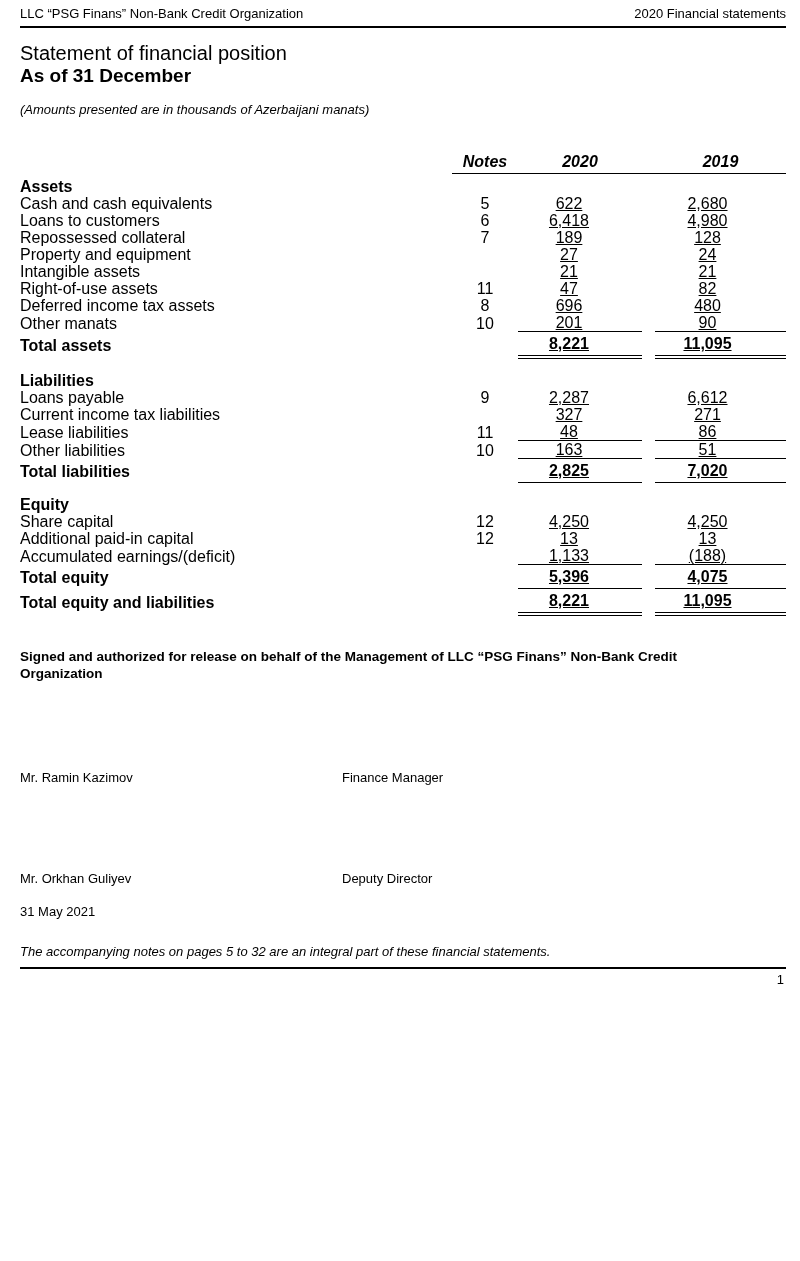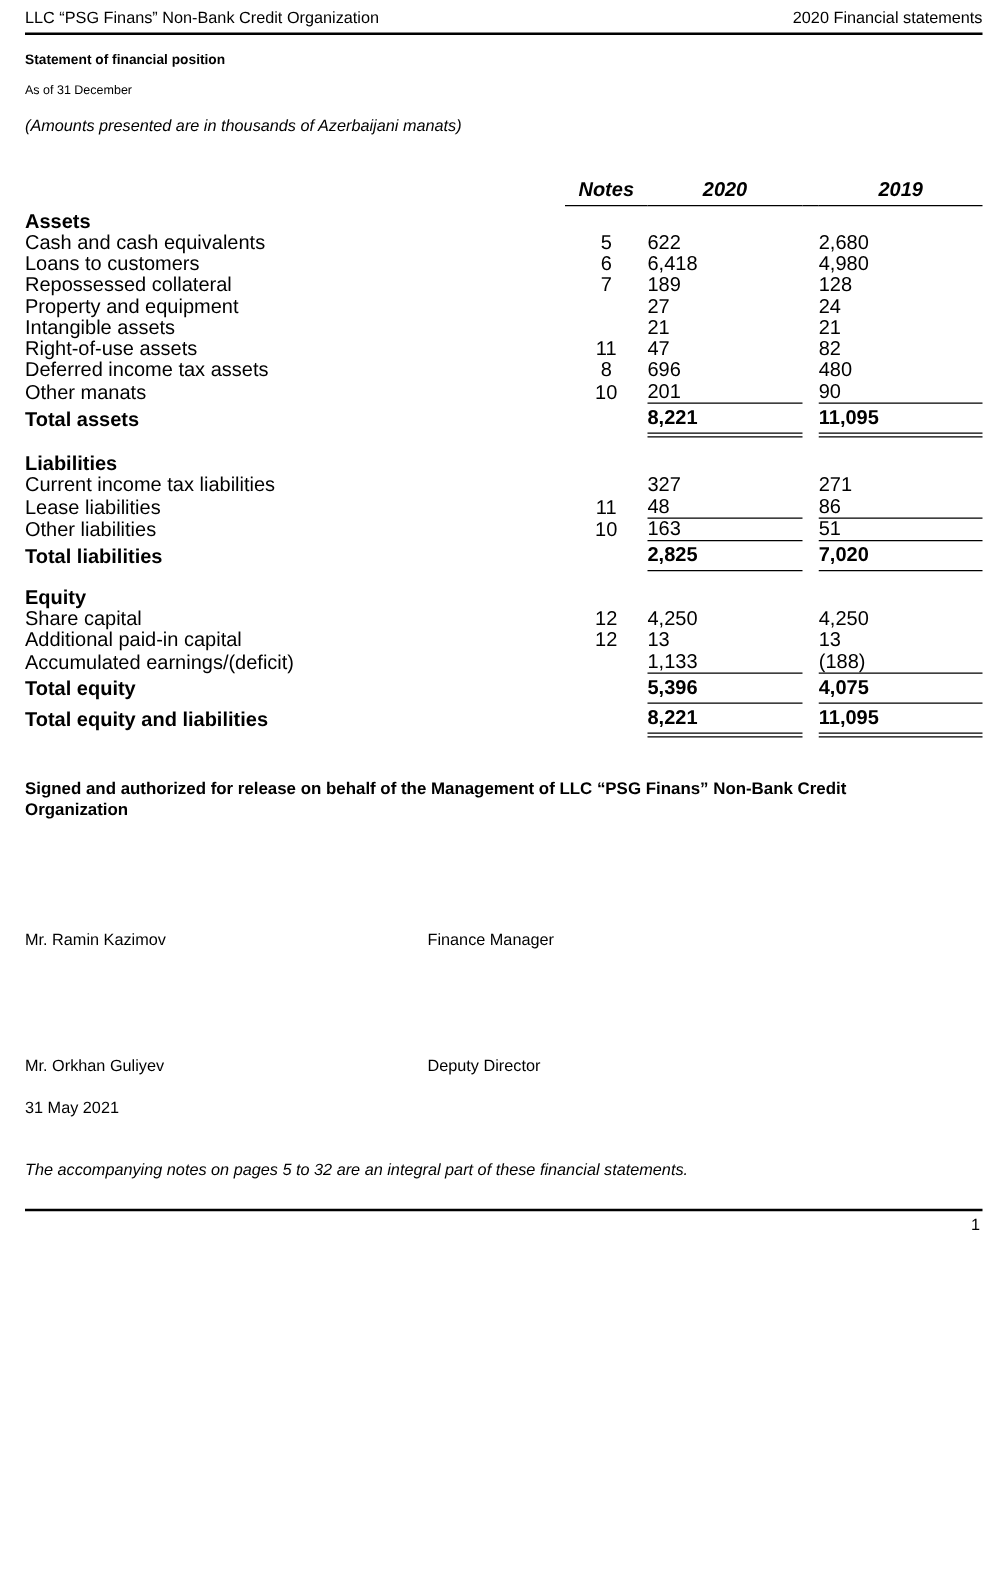--- a/index.html
+++ b/index.html
@@ -13,57 +13,57 @@
     width: 800px; height: 993px;
     padding: 6px 14px 6px 20px;
     display: flex; flex-direction: column;
   }
   
   .hdr-bar {
     display: flex; justify-content: space-between; align-items: flex-end;
     font-size: 13px; padding-bottom: 5px; border-bottom: 2px solid #000;
     width: 766px;
   }
-  h1.title { font-size: 11px; font-weight: bold; margin-top: 14px; }
-  h2.subtitle { font-size: 10px; font-weight: normal; margin-top: 13px; }
+  h1.title { font-size: 20px; font-weight: normal; margin-top: 14px; }
+  h2.subtitle { font-size: 19px; font-weight: bold; }
   .amounts { font-size: 13px; font-style: italic; margin-top: 15px; }
 
   
   table.fs {
     border-collapse: collapse; table-layout: fixed;
     width: 766px; margin-top: 36px; font-size: 16px;
   }
   col.c-label { width: 432px; }
   col.c-notes { width: 66px; }
   col.c-2020  { width: 124px; }
   col.c-sp    { width: 13px; }
   col.c-2019  { width: 131px; }
   td, th { vertical-align: bottom; padding: 1px 0; line-height: 15px; }
   th { font-weight: bold; font-style: italic; text-align: center; border-bottom: 1.5px solid #000; padding-bottom: 4px; }
   th.lbl { border-bottom: none; }
   td.notes { text-align: center; }
-  td.num  { text-align: left; padding-right: 22px; }
+  td.num  { text-align: center; padding-right: 22px; text-decoration: underline; }
   td.n19  { padding-right: 26px; }
   tr.section td { font-weight: bold; padding-top: 5px; margin-left: 41px; }
   tr.section.gap td { padding-top: 14px; }
   tr.total td { font-weight: bold; padding-top: 4px; padding-bottom: 4px; }
   td.line  { border-bottom: 1.5px solid #000; }
   td.dline { border-bottom: 4px double #000; }
 
   
   .signoff-statement { font-size: 13.5px; font-weight: bold; margin-top: 32px; width: 740px; line-height: 17px; }
   .sig-row { font-size: 13px; display: flex; }
   .sig-row.first  { margin-top: 86px; }
   .sig-row.second { margin-top: 88px; }
   .sig-name { display: inline-block; width: 322px; }
   .sig-date { font-size: 13px; margin-top: 18px; }
 
   
   footer { margin-top: auto; width: 766px; }
-  .notes-ref { font-size: 13px; font-style: italic; margin-bottom: 24px; }
+  .notes-ref { font-size: 13px; font-style: italic; margin-bottom: 8px; }
   .footer-rule { border-top: 2px solid #000; width: 766px; }
   .page-num { font-size: 13px; text-align: right; padding: 3px 2px 0 0; }
 </style>
 </head>
 <body>
 
 <div class="page">
 
   <div class="hdr-bar">
     <span>LLC “PSG Finans” Non-Bank Credit Organization</span>
@@ -160,20 +160,27 @@
         <td class="num dline">8,221</td>
         <td></td>
         <td class="num n19 dline">11,095</td>
       </tr>
 
       <tr class="section gap">
         <td colspan="5">Liabilities</td>
       </tr>
 
       <tr>
+        <td>Loans payable</td>
+        <td class="notes">9</td>
+        <td class="num">2,287</td>
+        <td></td>
+        <td class="num n19">6,612</td>
+      </tr>
+      <tr>
         <td>Current income tax liabilities</td>
         <td class="notes"></td>
         <td class="num">327</td>
         <td></td>
         <td class="num n19">271</td>
       </tr>
       <tr>
         <td>Lease liabilities</td>
         <td class="notes">11</td>
         <td class="num line">48</td>

